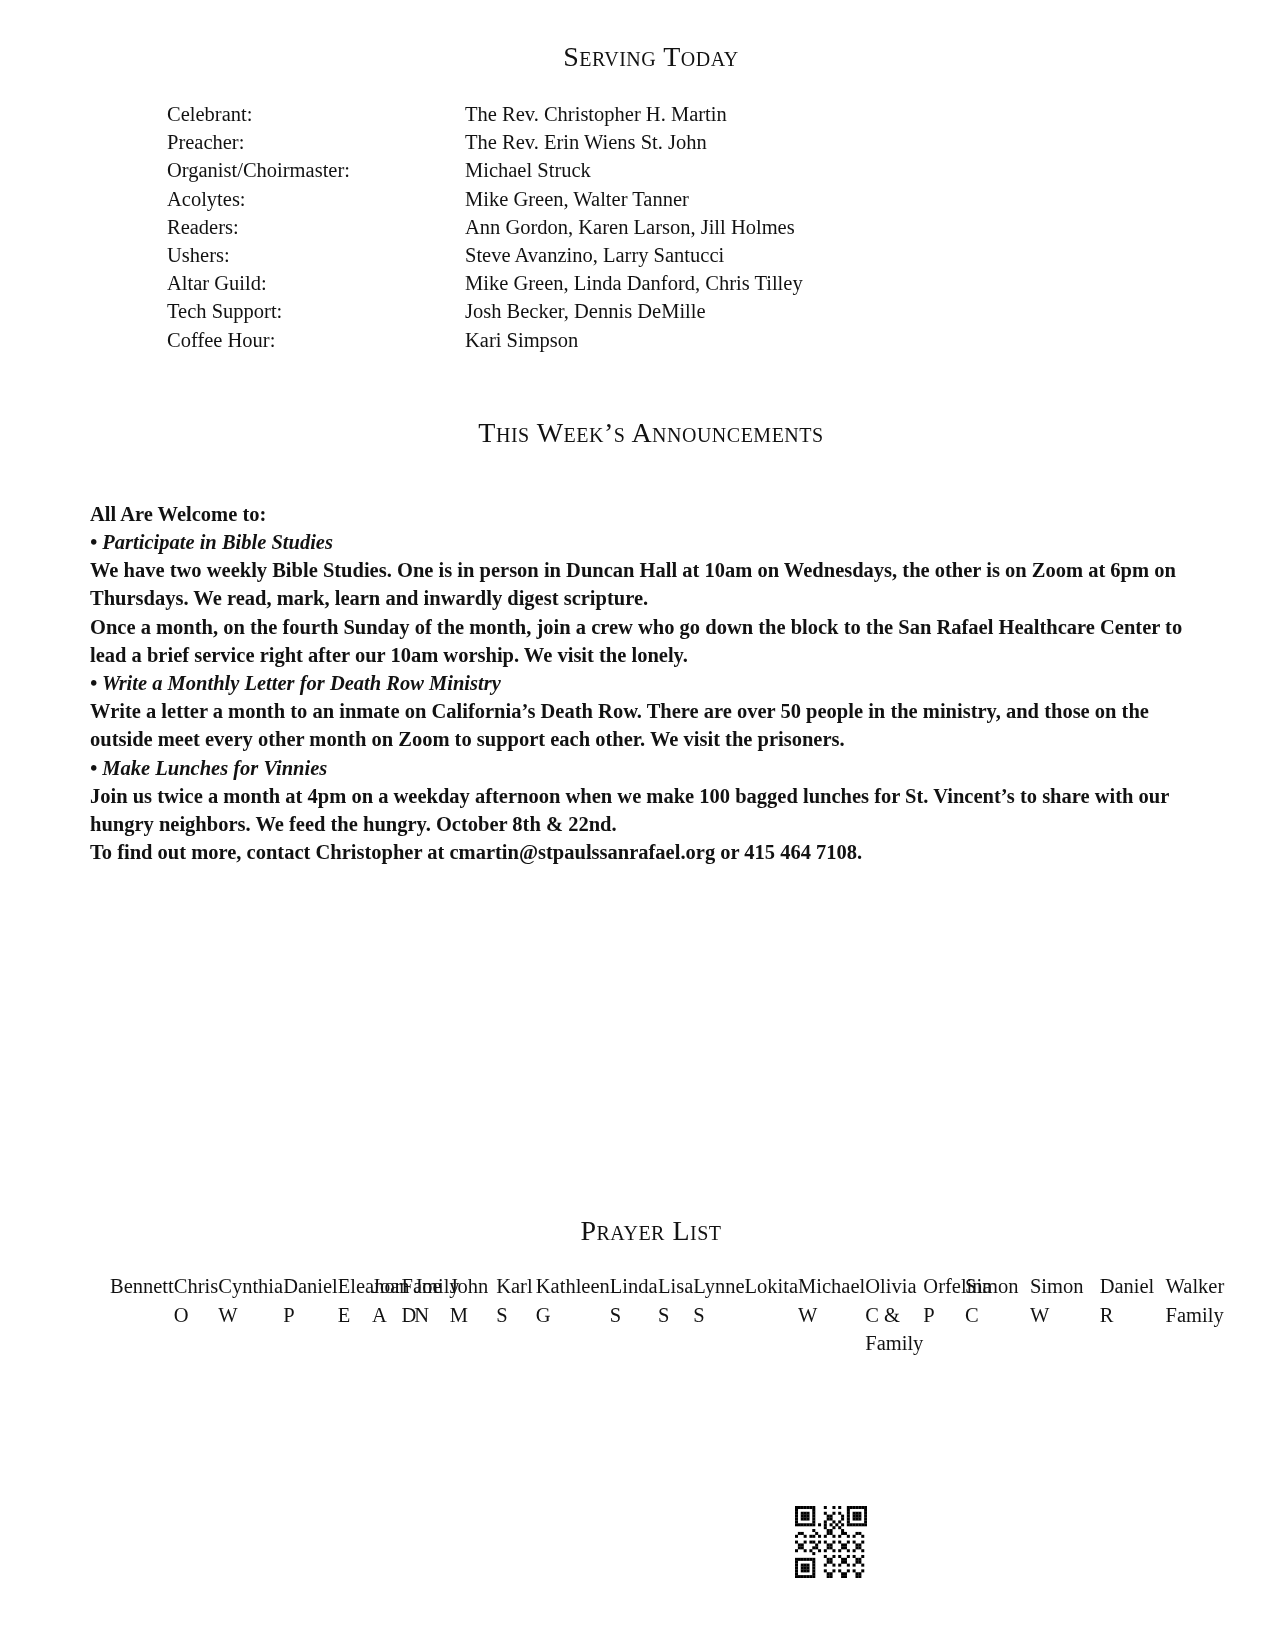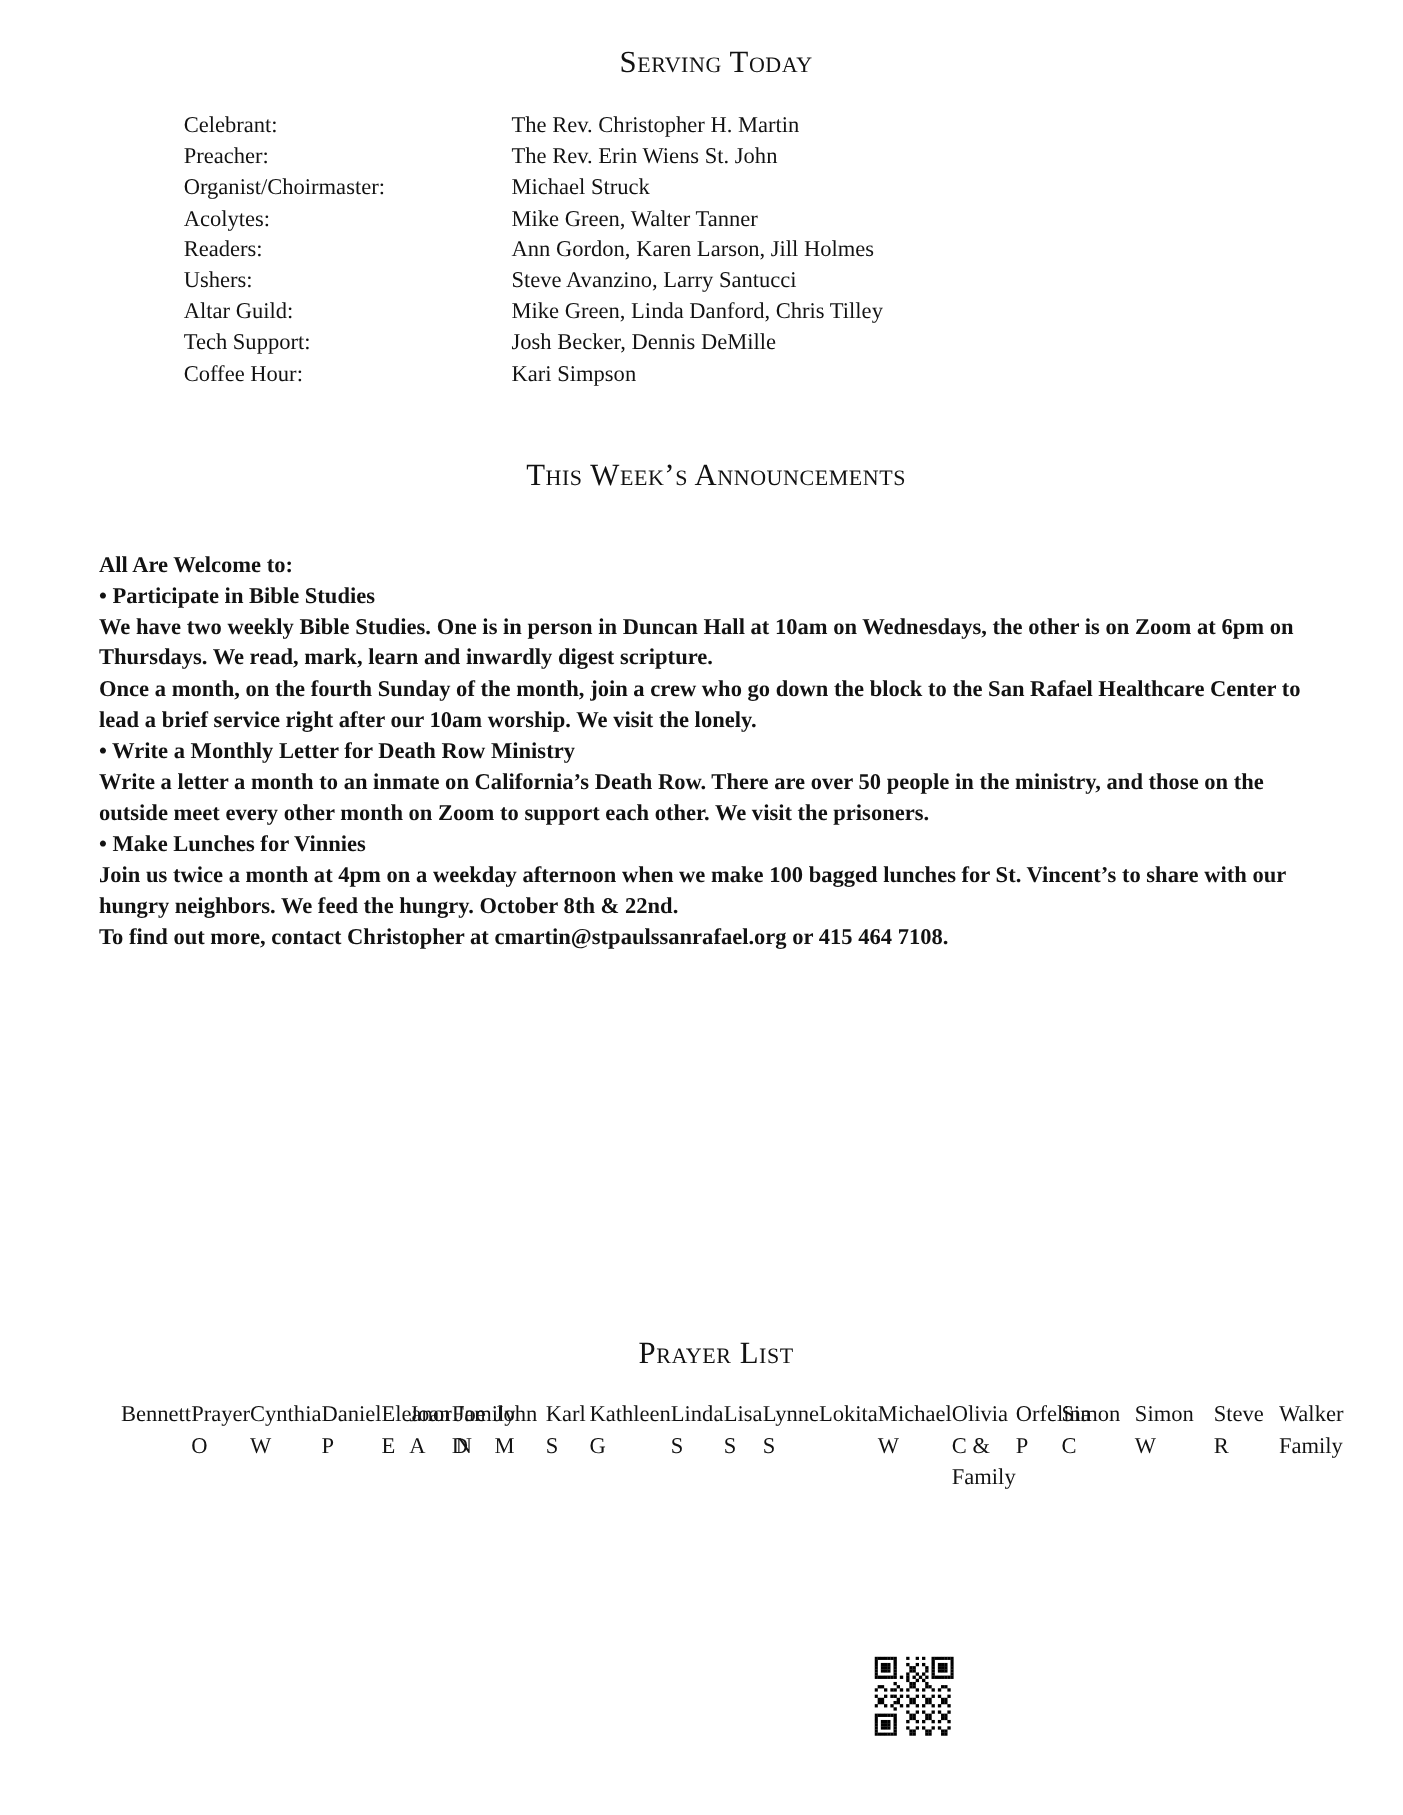--- a/index.html
+++ b/index.html
@@ -26,21 +26,21 @@
   
   .serving-heading{padding-top:40px;}
   .serving-table{margin:26px 0 0 167px;line-height:28.2px;}
   .serving-row{display:flex;}
   .serving-role{width:298px;flex:0 0 298px;}
   .serving-names{flex:1;}
   
   .ann-heading{margin-top:62px;}
   .ann-block{margin:50px 90px 0 90px;line-height:28.2px;}
   .ann-intro{font-weight:bold;}
-  .ann-item-heading{font-weight:bold;}
+  .ann-item-heading{font-weight:bold;font-style:italic;}
   .ann-item-body{font-weight:bold;}
   .ann-footer{font-weight:bold;}
   
   .prayer-heading{margin-top:348px;}
   .prayer-grid{display:flex;margin:24px 0 0 110px;line-height:28.2px;}
   .prayer-col{display:flex;flex-direction:row;}
   .prayer-col-0{width:262px;}
   .prayer-col-1{width:286px;}
   .prayer-col-2{width:307px;}
   .prayer-col-3{flex:1;}
@@ -116,21 +116,21 @@
       <div class="ann-item-body">Join us twice a month at 4pm on a weekday afternoon when we make 100 bagged lunches for St. Vincent’s to share with our hungry neighbors. We feed the hungry. October 8th &amp; 22nd.</div>
     </div>
     <div class="ann-footer">To find out more, contact Christopher at cmartin@stpaulssanrafael.org or 415 464 7108.</div>
   </div>
 
   <h2 class="sc-heading prayer-heading">Prayer List</h2>
 
   <div class="prayer-grid">
     <div class="prayer-col prayer-col-0">
       <span>Bennett</span>
-      <span>Prayer O</span>
+      <span>Chris O</span>
       <span>Cynthia W</span>
       <span>Daniel P</span>
       <span>Eleanor E</span>
       <span>Family D</span>
     </div>
     <div class="prayer-col prayer-col-1">
       <span>Joan A</span>
       <span>Joe N</span>
       <span>John M</span>
       <span>Karl S</span>
@@ -141,21 +141,21 @@
       <span>Lisa S</span>
       <span>Lynne S</span>
       <span>Lokita</span>
       <span>Michael W</span>
       <span>Olivia C &amp; Family</span>
       <span>Orfelina P</span>
     </div>
     <div class="prayer-col prayer-col-3">
       <span>Simon C</span>
       <span>Simon W</span>
-      <span>Steve R</span>
+      <span>Daniel R</span>
       <span>Walker Family</span>
     </div>
   </div>
 
 
   <div class="qr-wrap">
     <svg viewBox="0 0 25 25" xmlns="http://www.w3.org/2000/svg">
         <rect x="0" y="0" width="1.05" height="1.05" fill="#000"></rect>
         <rect x="1" y="0" width="1.05" height="1.05" fill="#000"></rect>
         <rect x="2" y="0" width="1.05" height="1.05" fill="#000"></rect>

